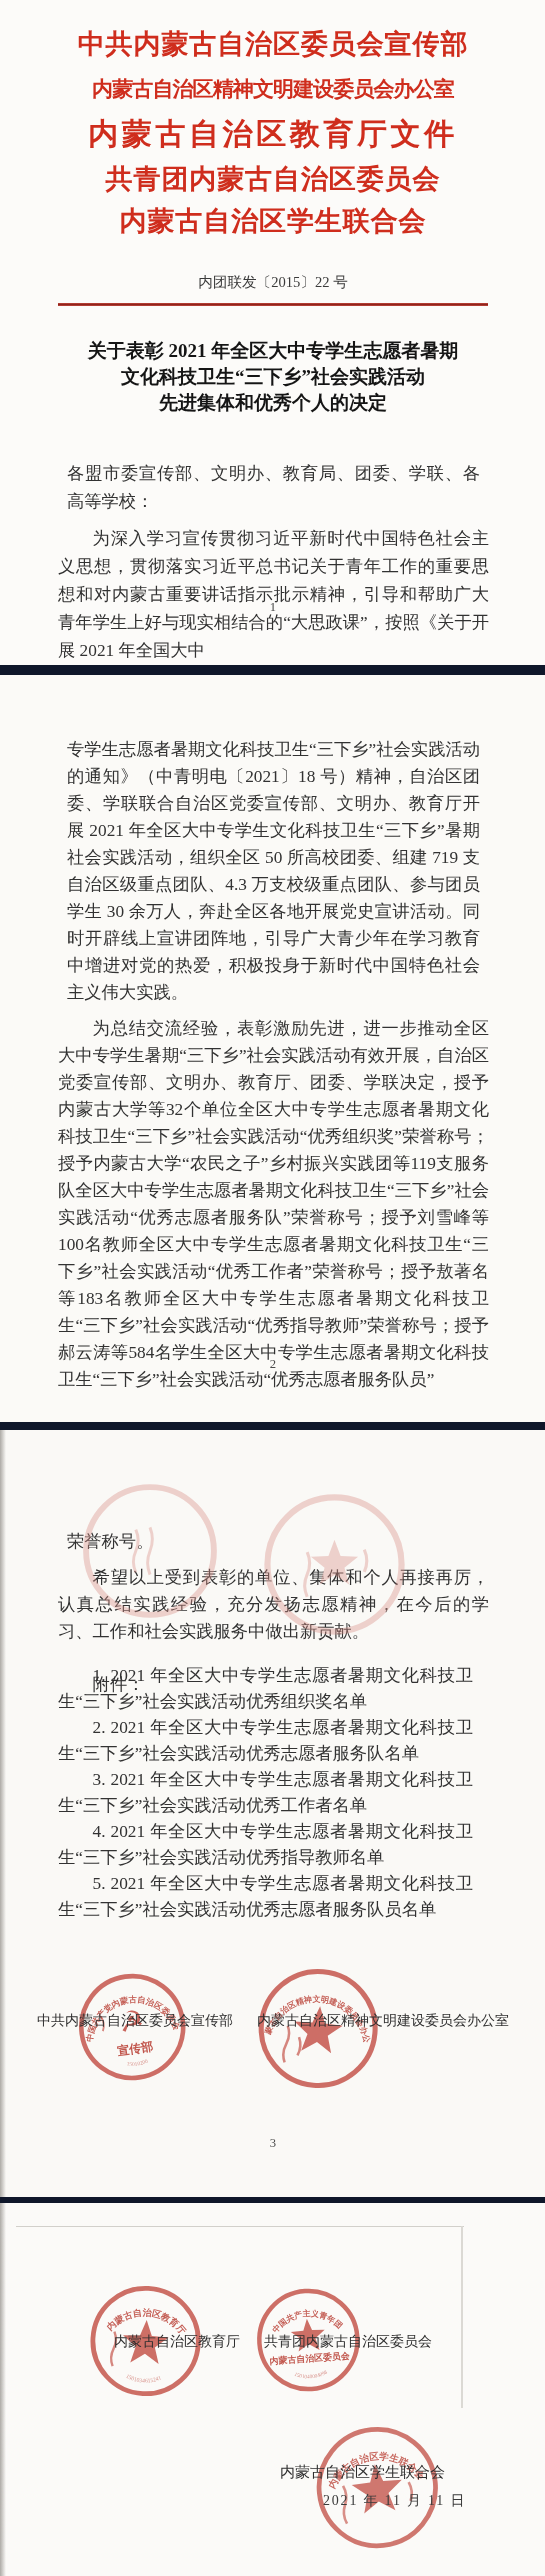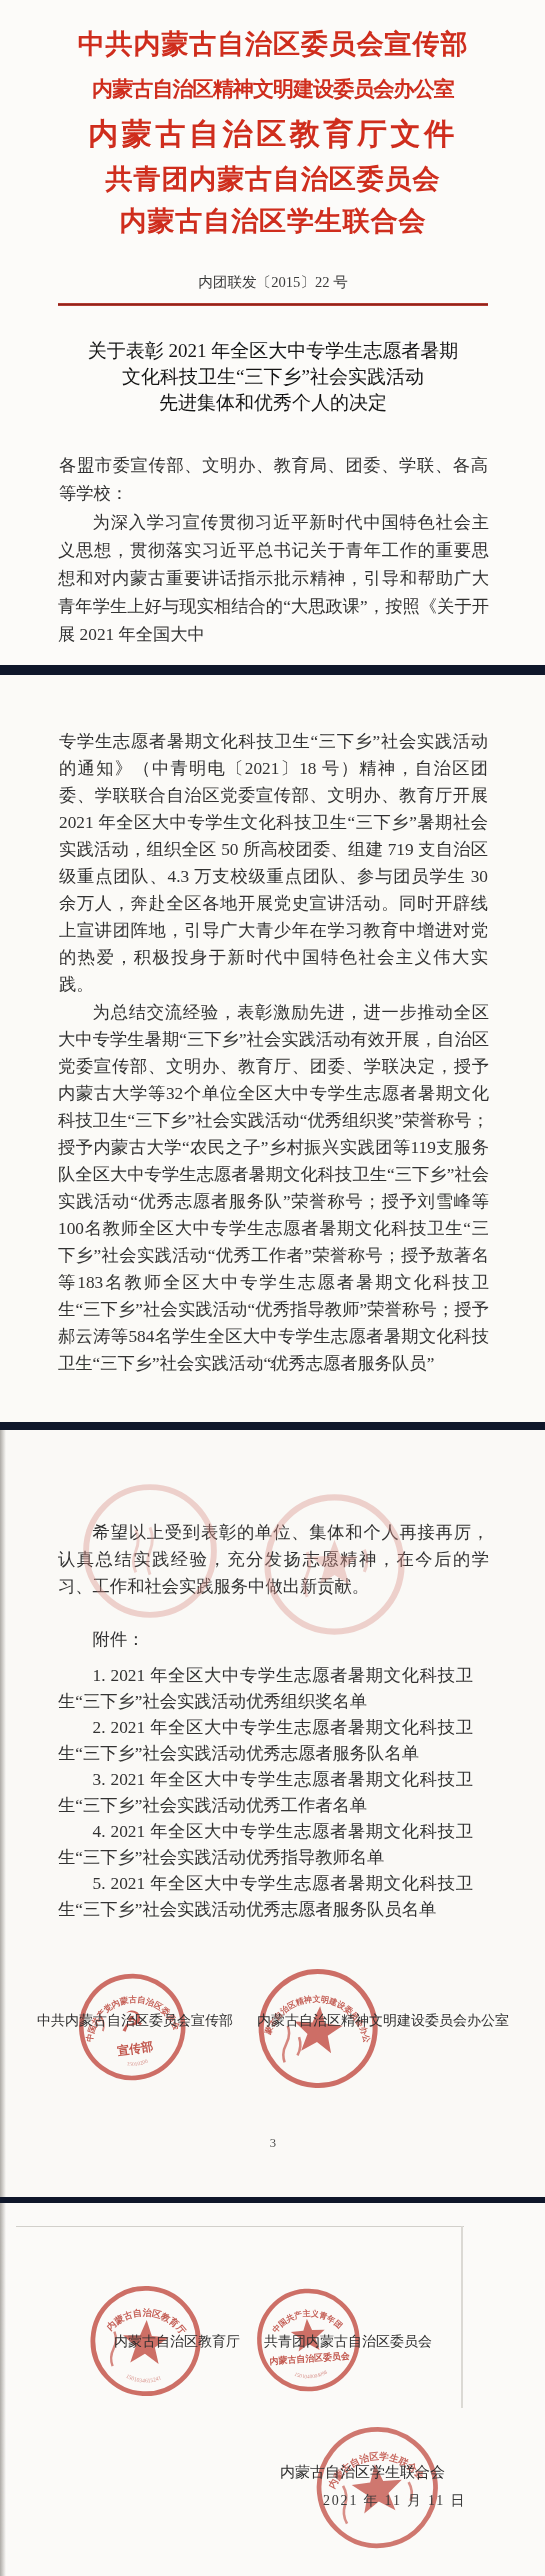--- a/index.html
+++ b/index.html
@@ -17,27 +17,27 @@
   .h1{font-size:27px;line-height:40px;letter-spacing:0.9px;}
   .h2{font-size:21px;line-height:32px;margin-top:9px;letter-spacing:-0.9px;}
   .h3{font-size:30px;line-height:36px;margin-top:11px;letter-spacing:3.6px;}
   .h4{font-size:27px;line-height:35px;margin-top:10px;letter-spacing:0.9px;}
   .h5{font-size:27px;line-height:35px;margin-top:7.3px;letter-spacing:0.9px;}
   .docnum{position:absolute;top:273px;left:0;width:100%;text-align:center;
           font-size:14.6px;color:#3a3a3a;font-weight:500;}
   .redline{position:absolute;top:303px;left:58px;width:430px;height:2.7px;
            background:linear-gradient(180deg,#c2473d,#8e241d,#c2473d);}
   .doctitle{position:absolute;top:338px;left:27px;right:27px;text-align:center;
-            font-weight:normal;color:#151515;font-size:19px;line-height:26px;}
+            font-weight:bold;color:#151515;font-size:19px;line-height:26px;}
   .bodytext{font-size:17.3px;color:#323232;text-align:justify;}
   .p1body{position:absolute;top:451px;left:58px;right:57px;line-height:28px;}
   .p2body{position:absolute;top:52px;left:58px;right:57px;line-height:27px;}
   .p3body{position:absolute;top:89px;left:58px;right:57px;line-height:27px;}
   .indent{text-indent:2em;margin:0;}
-  .noindent{text-indent:0;margin:1px;font-family:Liberation Serif, serif;}
+  .noindent{text-indent:0;margin:9px;font-family:Liberation Serif, serif;}
   .attach{position:absolute;left:58px;right:57px;top:233px;line-height:26px;}
   .attach p{margin:0 16px 0 0;text-indent:2em;}
   .pagenum{position:absolute;left:0;width:100%;text-align:center;font-size:12.7px;color:#4a4a4a;}
   .signline{position:absolute;left:0;width:100%;text-align:center;font-size:14px;
             color:#2f2f2f;white-space:nowrap;z-index:5;}
   .signline .gapsp{display:inline-block;width:24px;}
   .seal{position:absolute;z-index:3;}
   .seal svg{overflow:visible;}
   .faint{opacity:.38;}
   .orgsign{position:absolute;font-size:15px;color:#2e2e2e;z-index:5;white-space:nowrap;}
@@ -93,20 +93,21 @@
     <div class="seal faint" style="left:260px;top:60px;">
       <svg width="149" height="149" viewBox="0 0 120 120">
         <circle cx="60" cy="60" r="54" fill="none" stroke="#d98f87" stroke-width="5"></circle>
         <polygon points="60,40 64.9,53.2 79,53.8 68,62.6 71.8,76.2 60,68.4 48.2,76.2 52,62.6 41,53.8 55.1,53.2" fill="#d98f87"></polygon>
         <path d="M38,50 q4,9 0,18 q-4,9 0,18" fill="none" stroke="#d98f87" stroke-width="2.5"></path>
         <path d="M84,48 q4,9 0,18" fill="none" stroke="#d98f87" stroke-width="2.5"></path>
       </svg>
     </div>
 
     <div class="p3body bodytext">
+      <p class="noindent">荣誉称号。</p>
       <p class="indent">希望以上受到表彰的单位、集体和个人再接再厉，认真总结实践经验，充分发扬志愿精神，在今后的学习、工作和社会实践服务中做出新贡献。</p>
       <p class="indent" style="margin-top:25.5px;">附件：</p>
     </div>
     <div class="attach bodytext">
       <p>1. 2021 年全区大中专学生志愿者暑期文化科技卫生“三下乡”社会实践活动优秀组织奖名单</p>
       <p>2. 2021 年全区大中专学生志愿者暑期文化科技卫生“三下乡”社会实践活动优秀志愿者服务队名单</p>
       <p>3. 2021 年全区大中专学生志愿者暑期文化科技卫生“三下乡”社会实践活动优秀工作者名单</p>
       <p>4. 2021 年全区大中专学生志愿者暑期文化科技卫生“三下乡”社会实践活动优秀指导教师名单</p>
       <p>5. 2021 年全区大中专学生志愿者暑期文化科技卫生“三下乡”社会实践活动优秀志愿者服务队员名单</p>
     </div>

